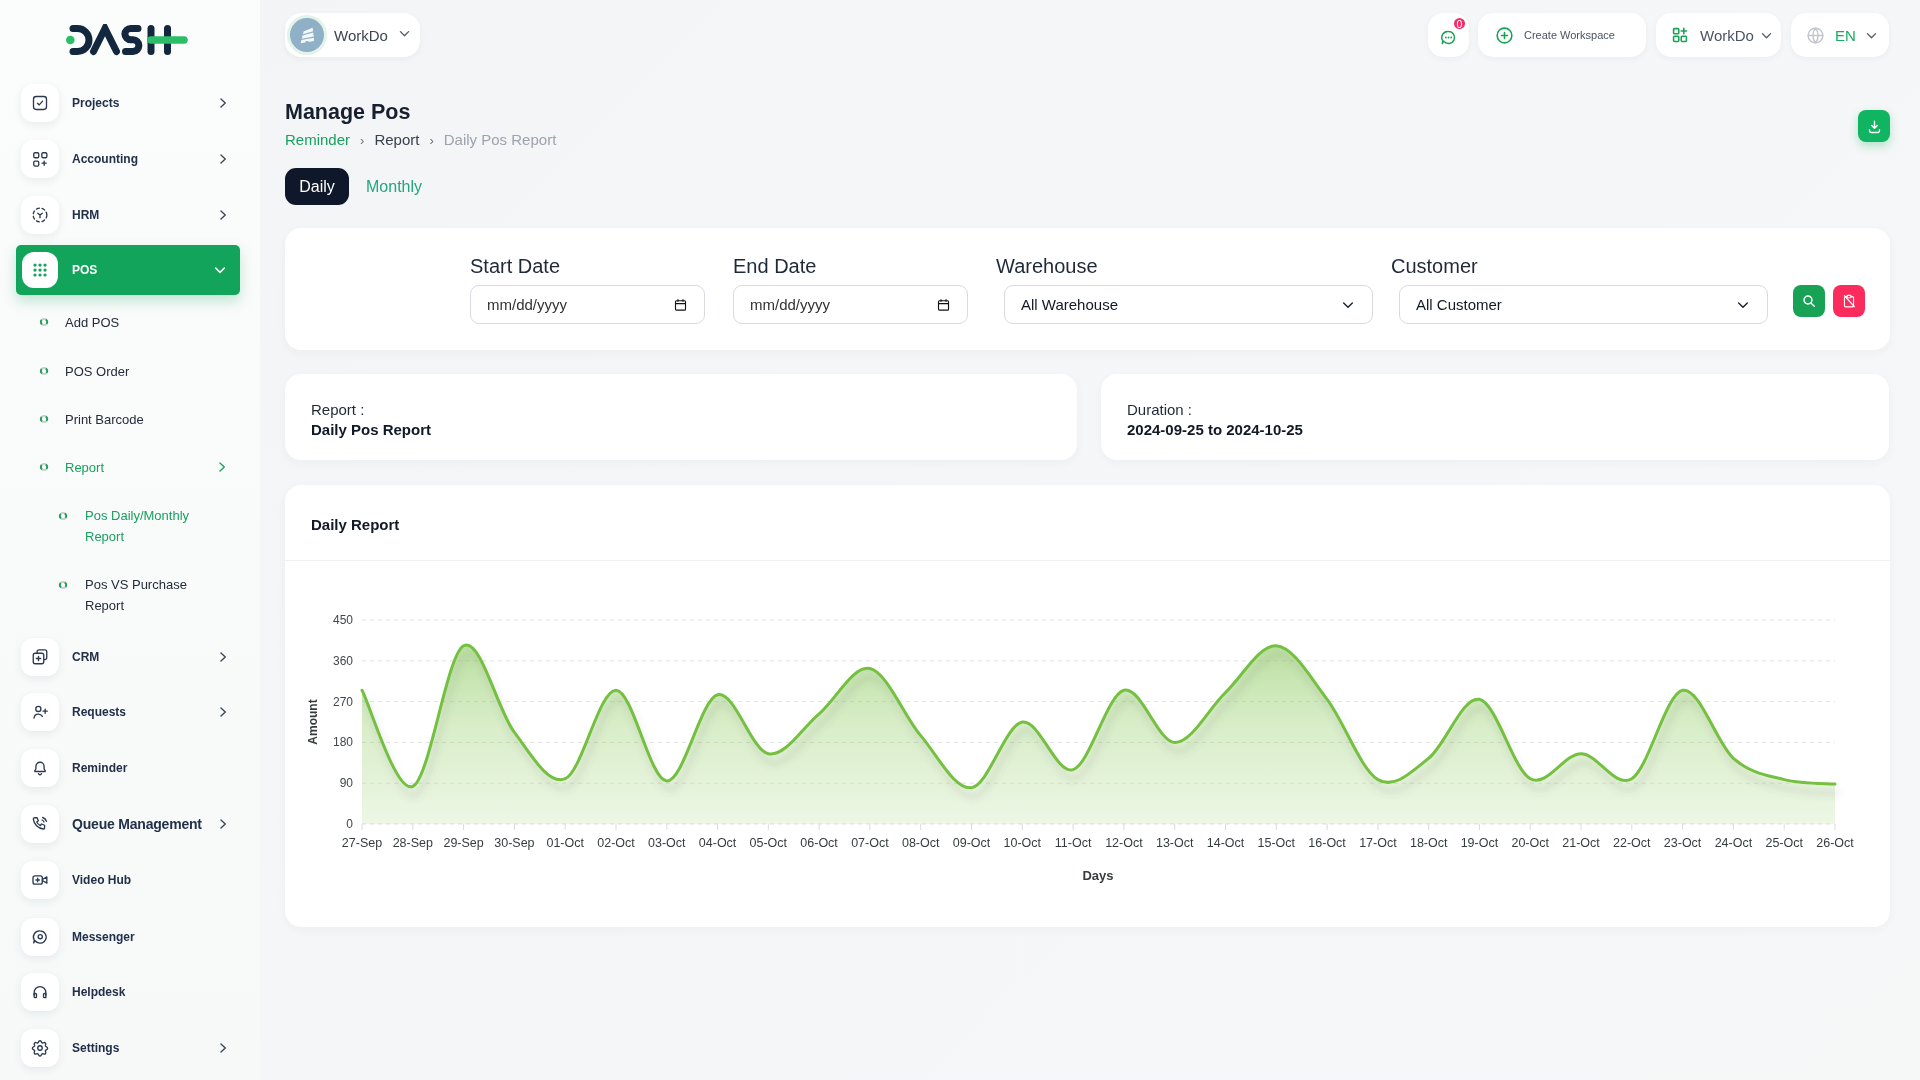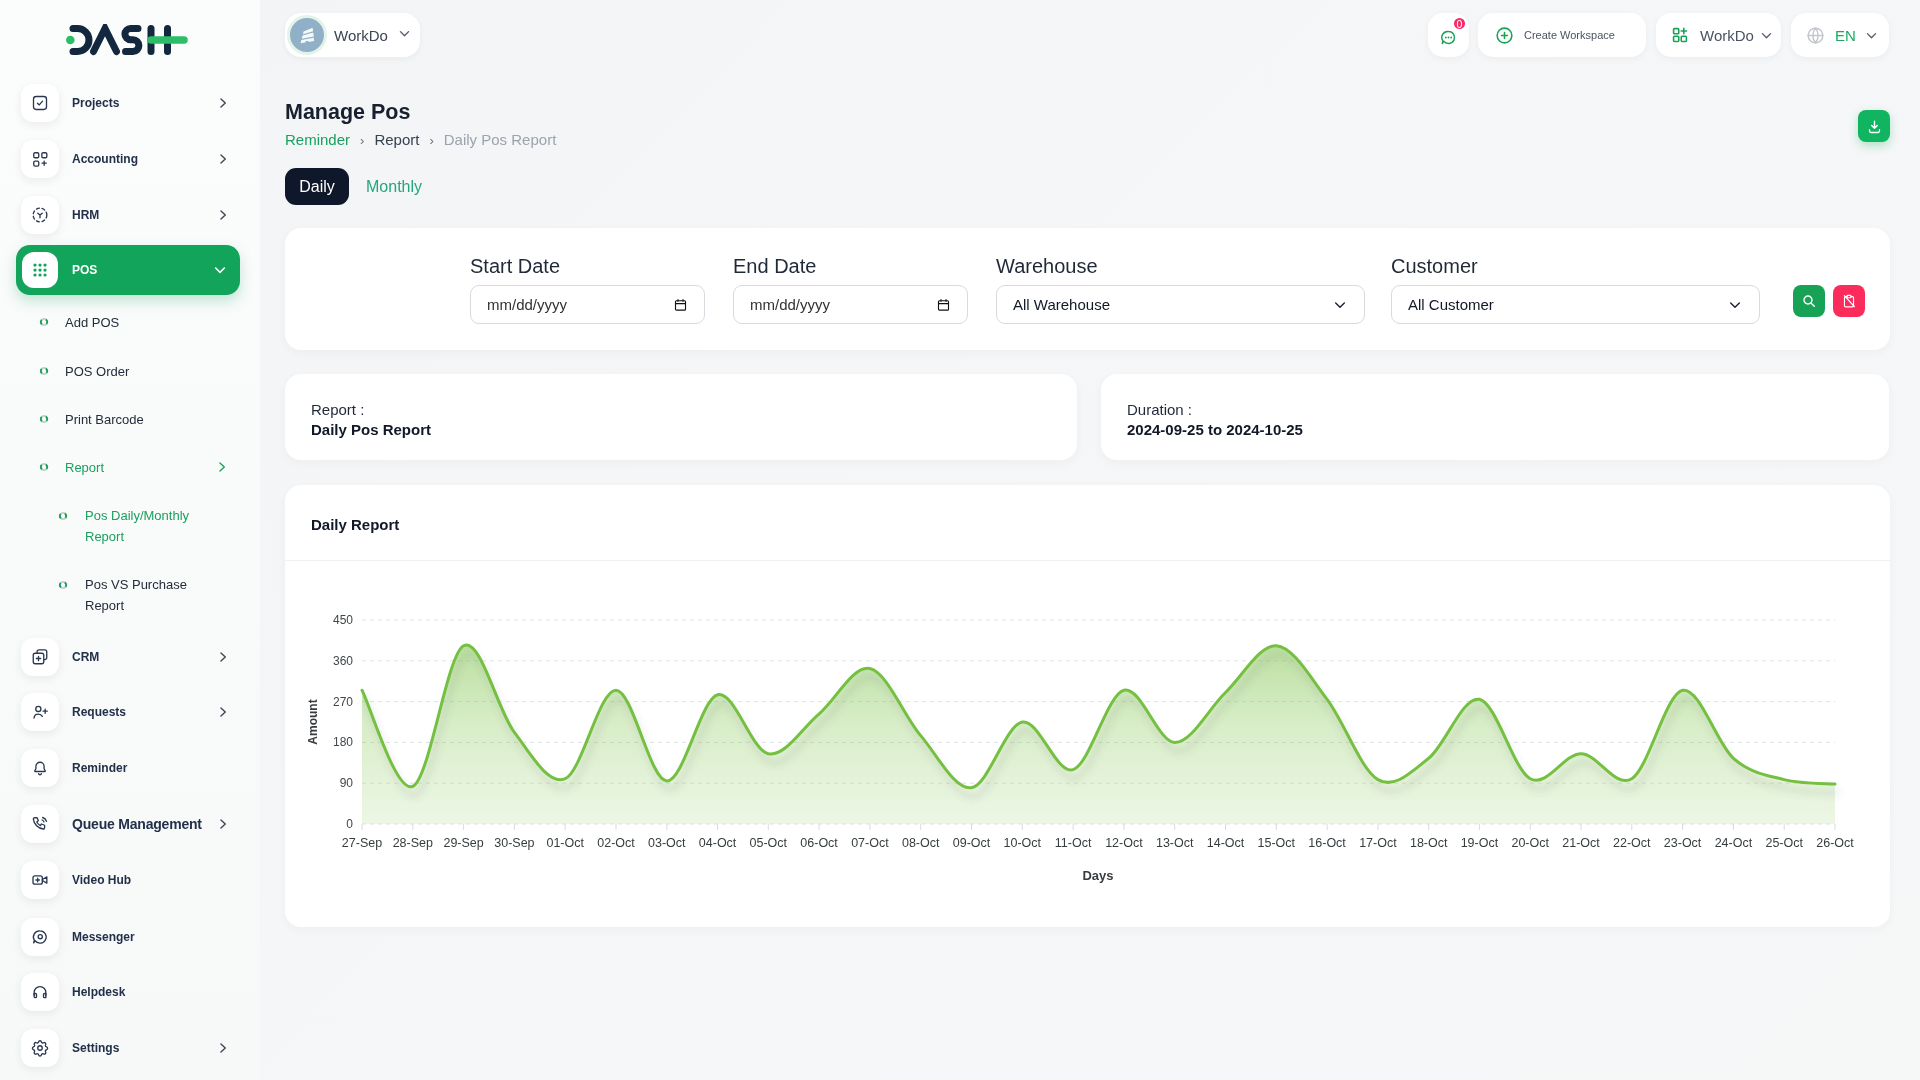--- a/index.html
+++ b/index.html
@@ -5,21 +5,21 @@
 *{margin:0;padding:0;box-sizing:border-box;}
 html,body{width:1920px;height:1080px;overflow:hidden;}
 body{font-family:"Liberation Sans",sans-serif;background:linear-gradient(135deg,#f2f4f5 0%,#f5f6f7 40%,#f6f7f7 100%);color:#1f2e41;position:relative;}
 
 .sidebar{position:absolute;left:0;top:0;width:260px;height:1080px;background:linear-gradient(180deg,#fbfcfc 0%,#f7f9f9 100%);}
 .mitem{position:absolute;left:0;width:260px;height:38px;}
 .ibox{position:absolute;left:21px;top:50%;transform:translateY(-50%);width:38px;height:38px;background:#fff;border-radius:12px;box-shadow:0 3px 8px rgba(40,45,60,.08);display:flex;align-items:center;justify-content:center;}
 .ibox svg{display:block;}
 .mlabel{position:absolute;left:72px;top:50%;transform:translateY(-50%);font-size:12px;font-weight:700;color:#22304a;letter-spacing:0;transform-origin:left center;}
 .chev{position:absolute;right:30px;top:50%;transform:translateY(-50%);line-height:0;}
-.pospill{position:absolute;left:16px;top:245px;width:224px;height:50px;background:#12a45a;border-radius:14px;box-shadow:0 6px 14px rgba(19,163,91,.25);}
+.pospill{position:absolute;left:16px;top:245px;width:224px;height:50px;background:#12a45a;border-radius:5px;box-shadow:0 6px 14px rgba(19,163,91,.25);}
 .pospill .ibox{left:6px;width:36px;height:36px;box-shadow:none;}
 .pospill .mlabel{left:56px;color:#fff;}
 .pospill .chev{right:12px;}
 .sub{position:absolute;left:0;width:260px;height:20px;}
 .bullet{position:absolute;top:50%;transform:translateY(-50%);width:10px;height:10px;line-height:0;}
 
 .sub .slabel{position:absolute;left:65px;top:50%;transform:translateY(-50%);font-size:13px;font-weight:400;color:#252d3a;}
 .green{color:#1aa05f !important;}
 
 .pill{position:absolute;background:#fff;border-radius:15px;box-shadow:0 2px 6px rgba(45,50,65,.05);display:flex;align-items:center;white-space:nowrap;}
@@ -33,21 +33,21 @@
 .crumb .g{color:#1aa05f;}
 .crumb .sep{color:#6b7280;margin:0 10px;font-size:13px;}
 .crumb .muted{color:#9ca3af;}
 .tab-daily{position:absolute;left:285px;top:168px;width:64px;height:37px;background:#0f172a;border-radius:11px;color:#fff;font-size:16px;display:flex;align-items:center;justify-content:center;}
 .tab-monthly{position:absolute;left:366px;top:168px;height:37px;color:#25a57c;font-size:16px;display:flex;align-items:center;}
 .dl-btn{position:absolute;left:1858px;top:110px;width:32px;height:32px;background:#10b461;border-radius:8px;display:flex;align-items:center;justify-content:center;box-shadow:0 4px 10px rgba(16,180,97,.3);}
 .card{position:absolute;background:#fff;border-radius:16px;box-shadow:0 3px 10px rgba(40,45,60,.04);}
 .fcard{left:285px;top:228px;width:1605px;height:122px;}
 .flabel{position:absolute;top:27px;font-size:20px;color:#1f2937;}
 .finput{position:absolute;top:57px;height:39px;border:1px solid #d7dbe0;border-radius:9px;background:#fff;font-size:15px;color:#111827;display:flex;align-items:center;padding:0 16px;}
-.fselect{justify-content:space-between;}
+.fselect{justify-content:space-between;margin-left:8px;}
 .btn-sq{position:absolute;top:57px;width:32px;height:32px;border-radius:8px;display:flex;align-items:center;justify-content:center;}
 .rcard1{left:285px;top:374px;width:792px;height:86px;}
 .rcard2{left:1101px;top:374px;width:788px;height:86px;}
 .rcard1 .l1,.rcard2 .l1{position:absolute;left:26px;top:27px;font-size:15px;color:#1f2937;}
 .rcard1 .l2,.rcard2 .l2{position:absolute;left:26px;top:47px;font-size:15px;font-weight:700;color:#111827;}
 .ccard{left:285px;top:485px;width:1605px;height:442px;}
 .ccard .title{position:absolute;left:26px;top:31px;font-size:15px;font-weight:700;color:#111827;}
 .ccard .divider{position:absolute;left:0;top:75px;width:1605px;height:1px;background:#f0f1f3;}
 </style>
 </head>

